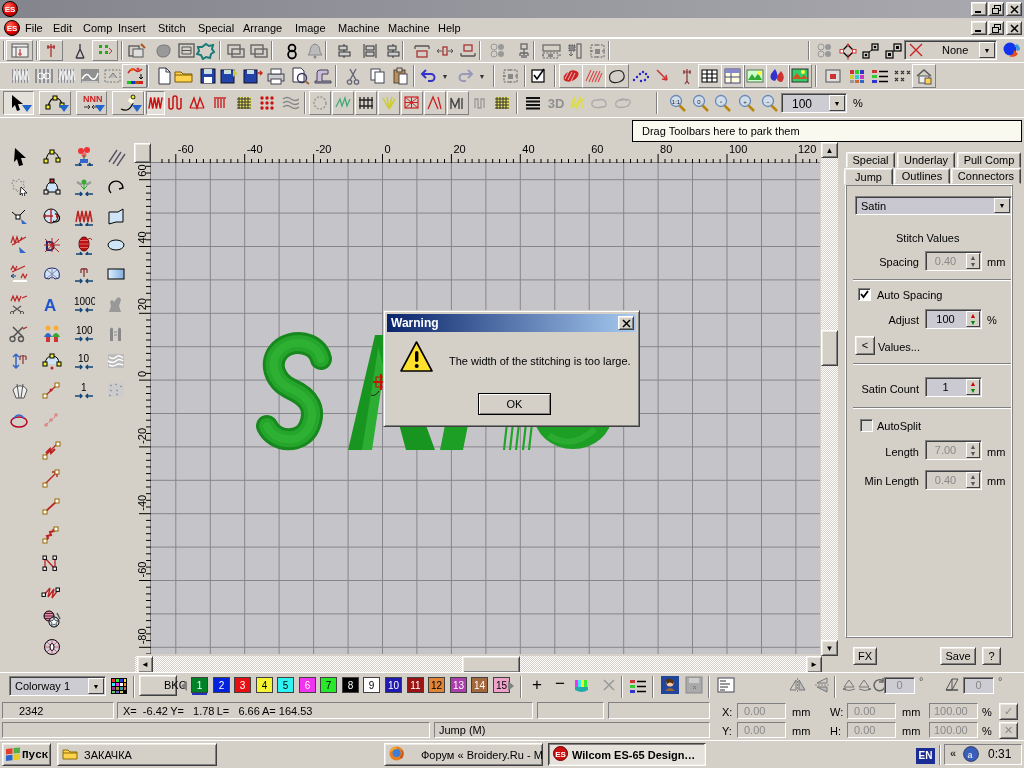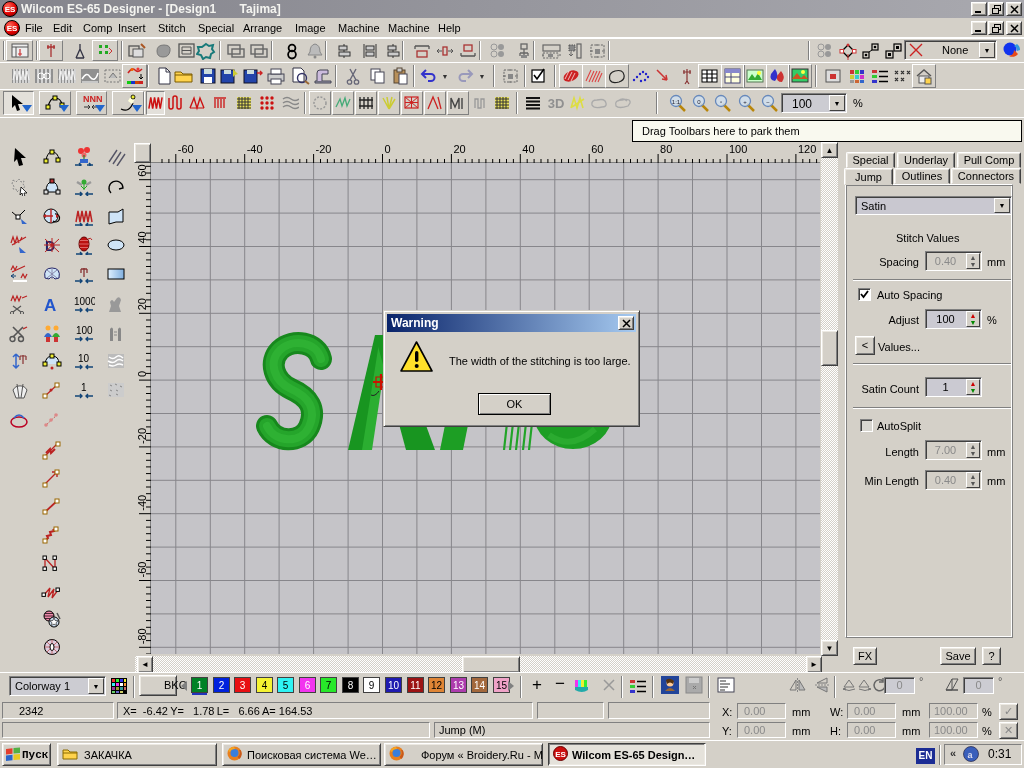--- a/index.html
+++ b/index.html
@@ -14,21 +14,20 @@
 .lbl{position:absolute;white-space:nowrap;}
 .swatch{position:absolute;top:4px;width:17px;height:16px;border:1px solid #404040;display:flex;align-items:center;justify-content:center;font-size:10px;}
 .tbtn{position:absolute;top:2px;height:23px;background:#d4d0c8;border:1px solid;border-color:#fff #404040 #404040 #fff;box-shadow:inset 1px 1px 0 #ece9e2,inset -1px -1px 0 #808080;display:flex;align-items:center;font-size:11px;white-space:nowrap;overflow:hidden;}
 .tab{position:absolute;background:#d4d0c8;border:1px solid;border-color:#fff #404040 #d4d0c8 #fff;border-radius:2px 2px 0 0;box-shadow:inset 1px 1px 0 #ece9e2,inset -1px 0 0 #808080;display:flex;align-items:center;justify-content:center;font-size:11px;}
 </style></head>
 <body>
 <div id="screen">
 
 <div class="abs" style="left:0;top:0;width:1024px;height:18px;background:linear-gradient(90deg,#84848c,#a9a9af);">
   <div class="esicon" style="left:2px;top:1px;">ES</div>
-  <div class="lbl" style="left:21px;top:2px;font-weight:bold;font-size:12px;color:#f4f4f0;">Wilcom ES-65 Designer - [Design1&nbsp;&nbsp;&nbsp;&nbsp;&nbsp;&nbsp;&nbsp;Tajima]</div>
   <div class="wbtn" style="left:971px;top:2px;">
         <svg width="8" height="9">
           <rect x="0" y="6" width="6" height="2" fill="#000"></rect>
         </svg>
       </div>
   <div class="wbtn" style="left:988px;top:2px;">
         <svg width="9" height="9">
           <rect x="2.5" y="0.5" width="6" height="5" fill="none" stroke="#000"></rect>
           <rect x="0.5" y="3.5" width="6" height="5" fill="#d4d0c8" stroke="#000"></rect>
         </svg>
@@ -1491,29 +1490,20 @@
           </svg></span>
         <b style="margin-left:1px;font-size:11px;">Пуск</b>
       </div>
       <div class="tbtn" style="left:57px;width:160px;">
         <span style="margin-left:4px;"><svg width="16" height="13" viewBox="0 0 16 13">
             <path d="M1 3 h5 l2 2 h7 v7 h-14z" fill="#ffd34d" stroke="#8a6a00"></path>
             <path d="M1 6 h14" stroke="#8a6a00"></path>
           </svg></span>
         <span style="margin-left:6px;">ЗАКАЧКА</span>
       </div>
-      <div class="tbtn" style="left:222px;width:159px;">
-        <span style="margin-left:4px;"><svg width="15" height="15" viewBox="0 0 15 15">
-            <circle cx="7.5" cy="7.5" r="7" fill="#e87f1e"></circle>
-            <circle cx="7.5" cy="7" r="4" fill="#3a7edb"></circle>
-            <path d="M1 5 q2 -4 6 -4 l1 2 q-4 0 -5 3z" fill="#f5a623"></path>
-            <path d="M13.5 4 a7 7 0 0 1 -1 9 l-2 -2 a5 5 0 0 0 1.5 -7z" fill="#c9591b"></path>
-          </svg></span>
-        <span style="margin-left:5px;">Поисковая система We…</span>
-      </div>
       <div class="tbtn" style="left:384px;width:159px;">
         <span style="margin-left:4px;"><svg width="15" height="15" viewBox="0 0 15 15">
             <circle cx="7.5" cy="7.5" r="7" fill="#e87f1e"></circle>
             <circle cx="7.5" cy="7" r="4" fill="#3a7edb"></circle>
             <path d="M1 5 q2 -4 6 -4 l1 2 q-4 0 -5 3z" fill="#f5a623"></path>
             <path d="M13.5 4 a7 7 0 0 1 -1 9 l-2 -2 a5 5 0 0 0 1.5 -7z" fill="#c9591b"></path>
           </svg></span>
         <span style="margin-left:17px;">Форум « Broidery.Ru - M…</span>
       </div>
       <div class="tbtn" style="left:548px;width:158px;border-color:#404040 #fff #fff #404040;box-shadow:inset -1px -1px 0 #ece9e2,inset 1px 1px 0 #808080;background:#e5e2db;">

